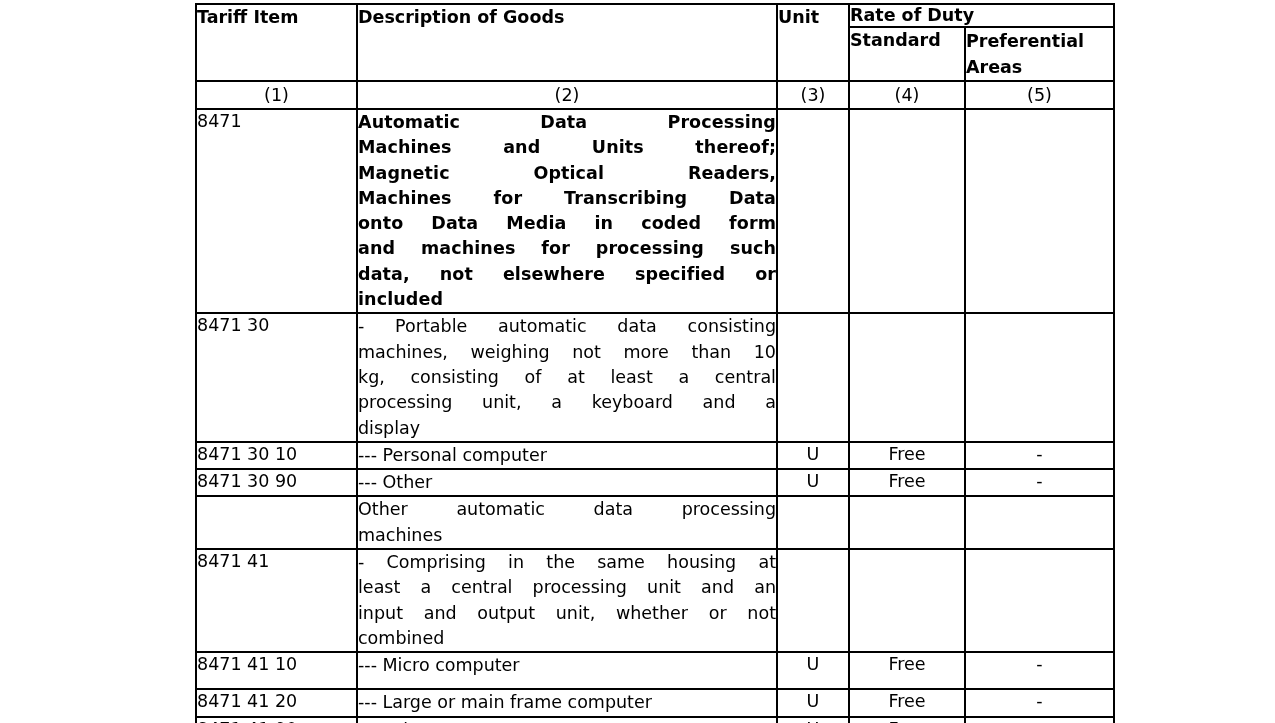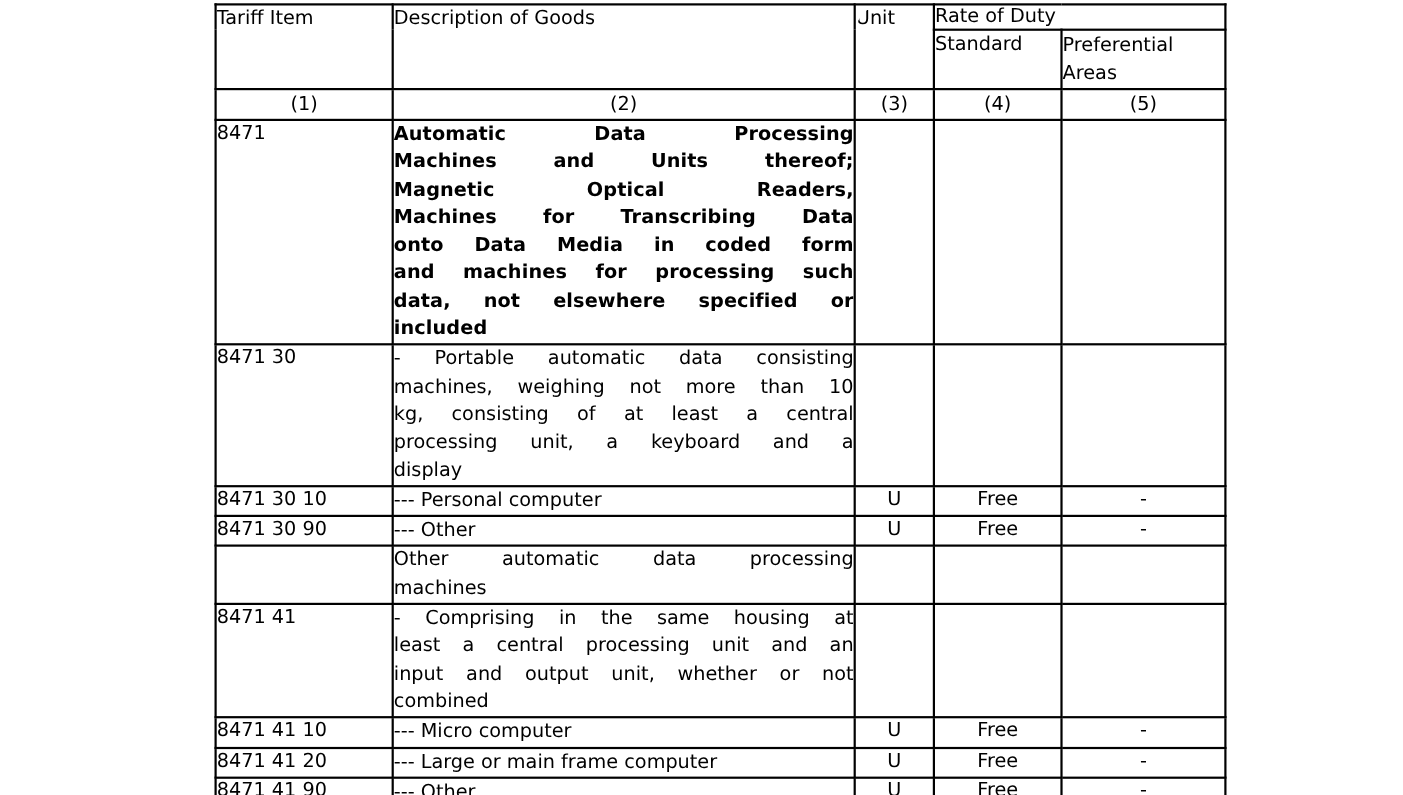--- a/index.html
+++ b/index.html
@@ -29,26 +29,26 @@
   }
   table.tariff th,
   table.tariff td {
     border: 2px solid #000000;
     vertical-align: top;
     padding: 0;
     overflow: hidden;
   }
   
   thead th {
-    font-weight: normal;
+    font-weight: bold;
     text-align: left;
     padding: 3px 0 0 9px;
     line-height: 24px;
   }
-  th.h-unit { padding-left: 13px; border-radius: 22px; }
+  th.h-unit { padding-left: 13px; }
   th.h-rod {
     text-align: left;
     padding: 0;
     line-height: 21px;
     vertical-align: middle;
   }
   th.h-std {
     text-align: left;
     padding-left: 0;
     padding-top: 2px;
@@ -187,21 +187,21 @@
           <td class="desc just">
             <div class="ln">- Comprising in the same housing at</div>
             <div class="ln">least a central processing unit and an</div>
             <div class="ln">input and output unit, whether or not</div>
             <div class="ln lastln">combined</div>
           </td>
           <td class="ctr"></td>
           <td class="ctr"></td>
           <td class="ctr"></td>
         </tr>
-        <tr style="height: 27px;">
+        <tr style="height: 37px;">
           <td class="item">8471 41 10</td>
           <td class="desc">
             <div class="ln lastln">--- Micro computer</div>
           </td>
           <td class="ctr">U</td>
           <td class="ctr">Free</td>
           <td class="ctr">-</td>
         </tr>
         <tr style="height: 26px;">
           <td class="item">8471 41 20</td>

